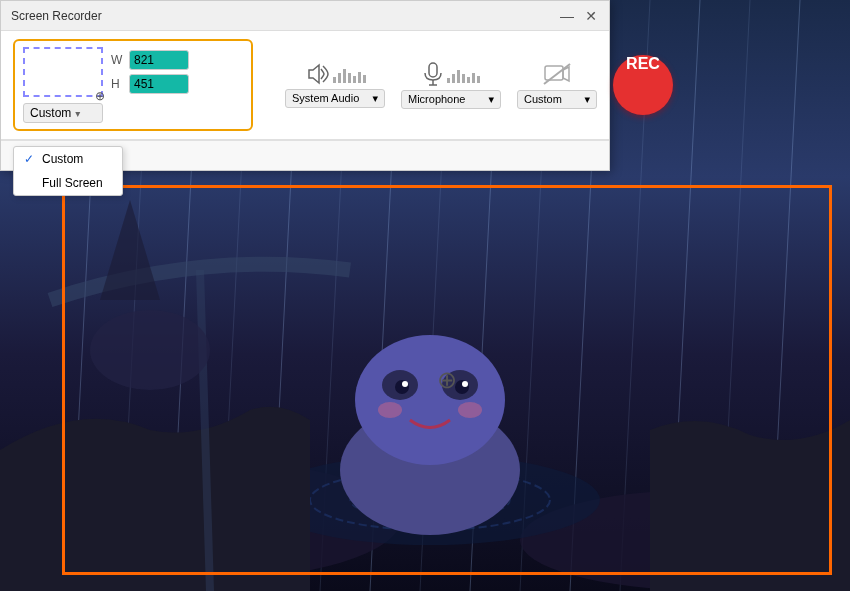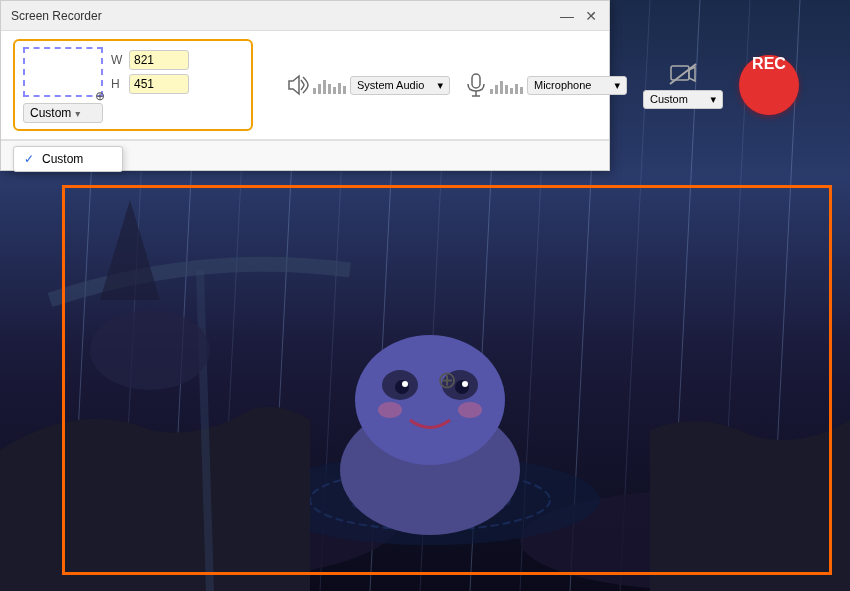--- a/index.html
+++ b/index.html
@@ -156,21 +156,21 @@
       width: 14px;
     }
 
     .dim-input {
       width: 60px;
       height: 20px;
       border: 1px solid #ccc;
       border-radius: 3px;
       font-size: 12px;
       padding: 0 4px;
-      background: #fef9c3;
+      background: #14b8a6;
     }
 
     .capture-controls {
       display: flex;
       align-items: center;
       gap: 8px;
       margin-top: 2px;
     }
 
     .mode-dropdown {
@@ -224,20 +224,21 @@
     }
 
     .check-icon {
       color: #2266dd;
       font-size: 12px;
       width: 12px;
     }
 
     .audio-device {
       display: flex;
+      flex-direction: column;
       align-items: center;
       gap: 4px;
     }
 
     .audio-icon-row {
       display: flex;
       align-items: center;
       gap: 4px;
     }
 
@@ -428,20 +429,24 @@
             <span class="dropdown-arrow">▾</span>
           </div>
         </div>
       </div>
 
       <div class="dropdown-menu" style="position:absolute; top:105px; left:0; z-index:200;">
         <div class="dropdown-item">
           <span class="check-icon">✓</span>
           <span>Custom</span>
         </div>
+        <div class="dropdown-item">
+          <span class="check-icon" style="visibility:hidden;">✓</span>
+          <span>Full Screen</span>
+        </div>
       </div>
     </div>
 
     <div style="width:1px;height:50px;background:#ddd;"></div>
 
     <div class="audio-device">
       <div class="audio-icon-row">
 
         <svg width="24" height="22" viewBox="0 0 24 22">
           <polygon points="4,7 4,15 8,15 14,20 14,2 8,7" fill="none" stroke="#666" stroke-width="1.5"></polygon>

